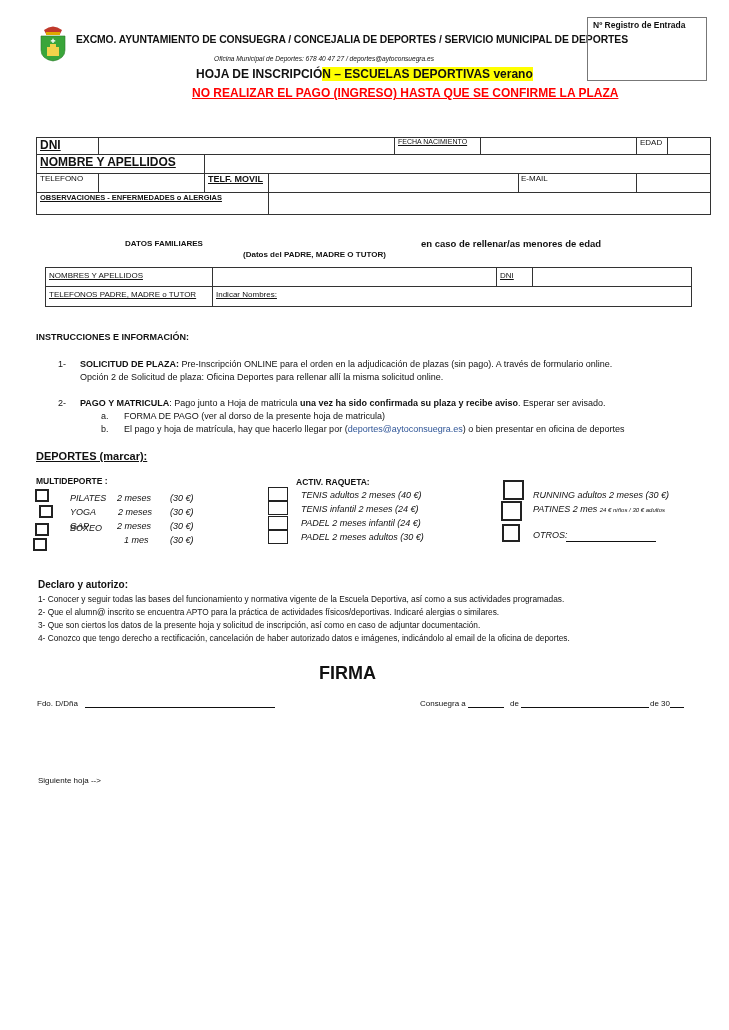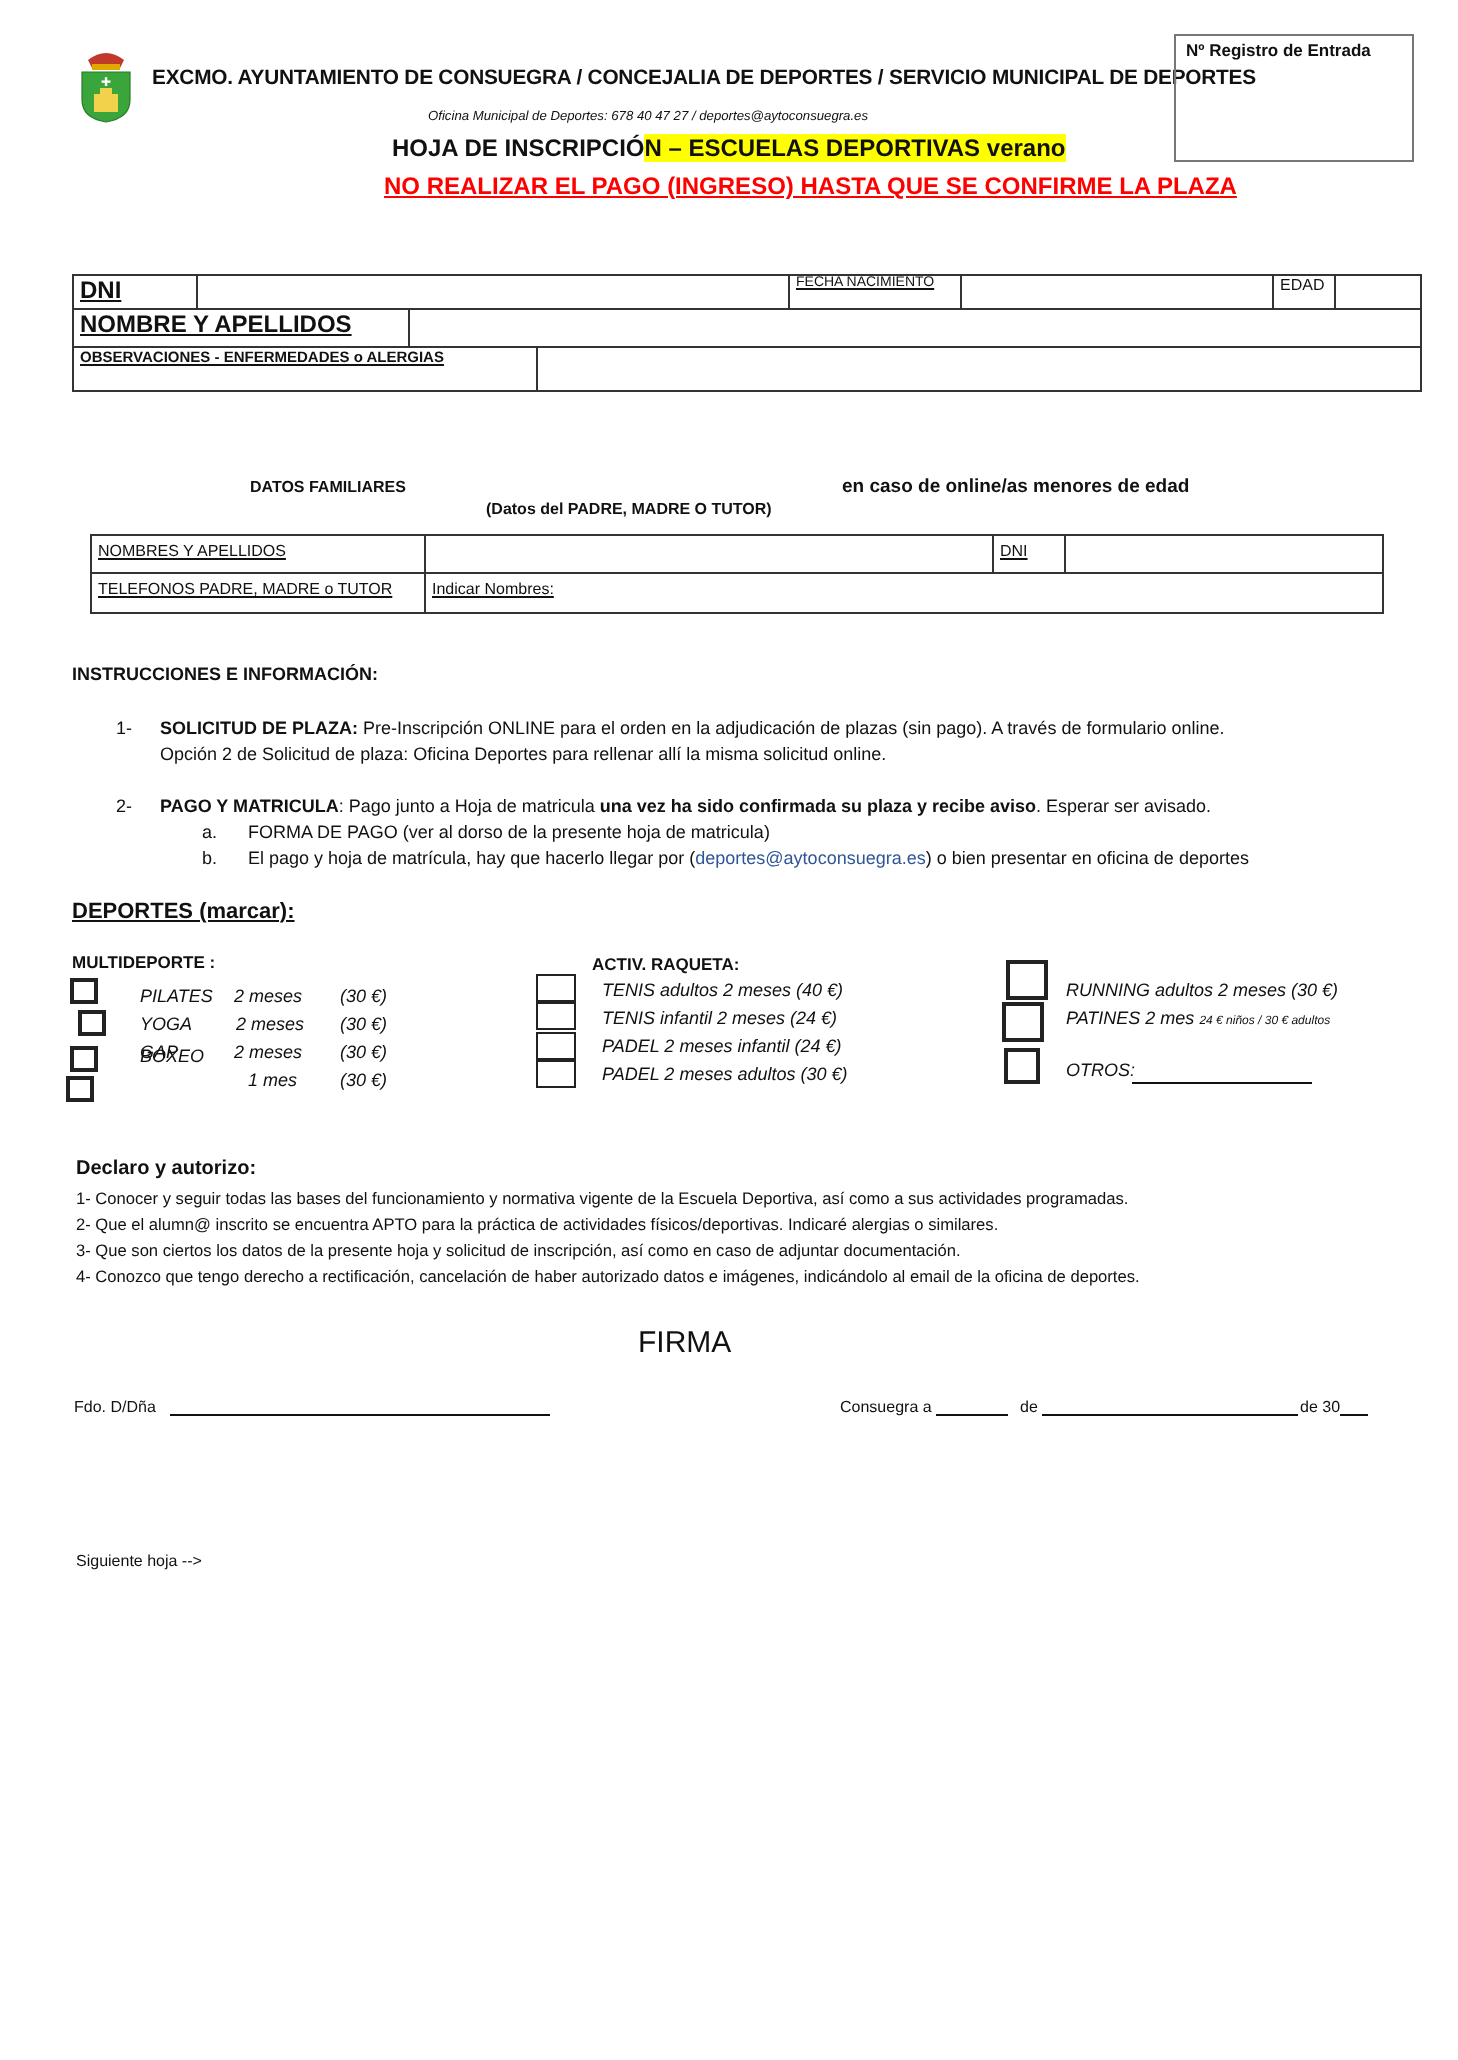--- a/index.html
+++ b/index.html
@@ -22,21 +22,21 @@
   .t1 { left:36px; top:137px; width:674px; }
   .t2 { left:45px; top:267px; width:646px;text-decoration:underline; }
   .big { font-size:12px; }
   .lbl-sm { font-size:7px; }
   
   .sec-title { font-size:10px; font-weight:bold; white-space:nowrap; }
   .para { font-size:9px; white-space:nowrap; line-height:12px; }
   .chk { position:absolute; width:14px; height:13px; border:2px solid #222; box-sizing:border-box; background:#fff; }
   .it { font-style:italic; font-size:9px; white-space:nowrap; }
   .link { color:#2f5597; }
-  .firma { left:319px; top:663px; font-size:15px; font-weight:normal;text-align:center; }
+  .firma { left:319px; top:663px; font-size:18px; font-weight:bold;text-align:center; }
 </style>
 </head>
 <body>
 
 <svg class="abs crest" viewBox="0 0 30 38">
   <path d="M6 6 Q15 -1 24 6 L22 10 L8 10 Z" fill="#c0392b"></path>
   <rect x="8" y="8" width="14" height="3" fill="#e0a800"></rect>
   <path d="M3 12 H27 V26 Q27 35 15 37 Q3 35 3 26 Z" fill="#3aa53a" stroke="#2a7a2a" stroke-width="0.6"></path>
   <text x="15" y="19" font-size="6" fill="#fff" text-anchor="middle">✚</text>
   <rect x="9" y="23" width="12" height="9" fill="#f2d24b"></rect>
@@ -69,30 +69,38 @@
     <td colspan="4"></td>
     <td class="u lbl-sm" style="font-weight:normal">FECHA NACIMIENTO</td>
     <td colspan="2"></td>
     <td>EDAD</td>
     <td></td>
   </tr>
   <tr style="height:19px">
     <td colspan="3" class="u big">NOMBRE Y APELLIDOS</td>
     <td colspan="7"></td>
   </tr>
+  <tr style="height:19px">
+    <td>TELEFONO</td>
+    <td colspan="2"></td>
+    <td class="u" style="font-size:9px">TELF. MOVIL</td>
+    <td colspan="3"></td>
+    <td style="padding-left:2px">E-MAIL</td>
+    <td colspan="2"></td>
+  </tr>
   <tr style="height:22px">
     <td colspan="4" class="u" style="font-size:7.5px">OBSERVACIONES - ENFERMEDADES o ALERGIAS</td>
     <td colspan="6"></td>
   </tr>
 </tbody>
   </table>
 
 <div class="abs" style="left:125px;top:239px;font-size:8px;font-weight:bold;white-space:nowrap">DATOS  FAMILIARES</div>
 <div class="abs" style="left:243px;top:250px;font-size:8px;font-weight:bold;white-space:nowrap">(Datos del PADRE, MADRE O TUTOR)</div>
-<div class="abs" style="left:421px;top:238px;font-size:9.5px;font-weight:bold;white-space:nowrap">en caso de online/as menores de edad</div>
+<div class="abs" style="left:421px;top:238px;font-size:9.5px;font-weight:bold;white-space:nowrap">en caso de rellenar/as menores de edad</div>
 
 <table class="t2">
   <colgroup>
       <col style="width:167px">
       <col style="width:284px">
       <col style="width:36px">
       <col style="width:159px">
     </colgroup>
   <tbody>
       <tr style="height:19px">

